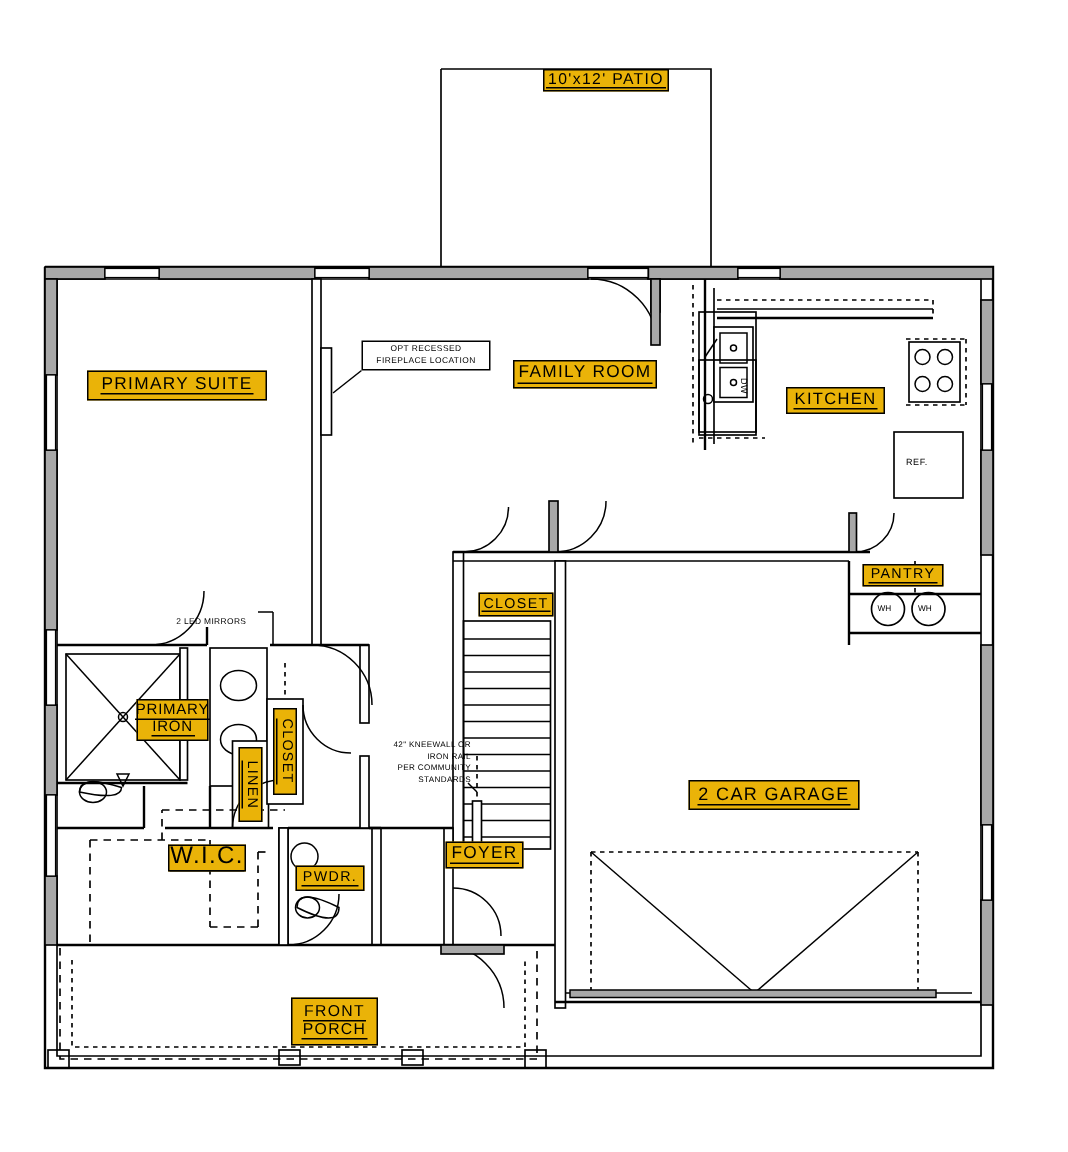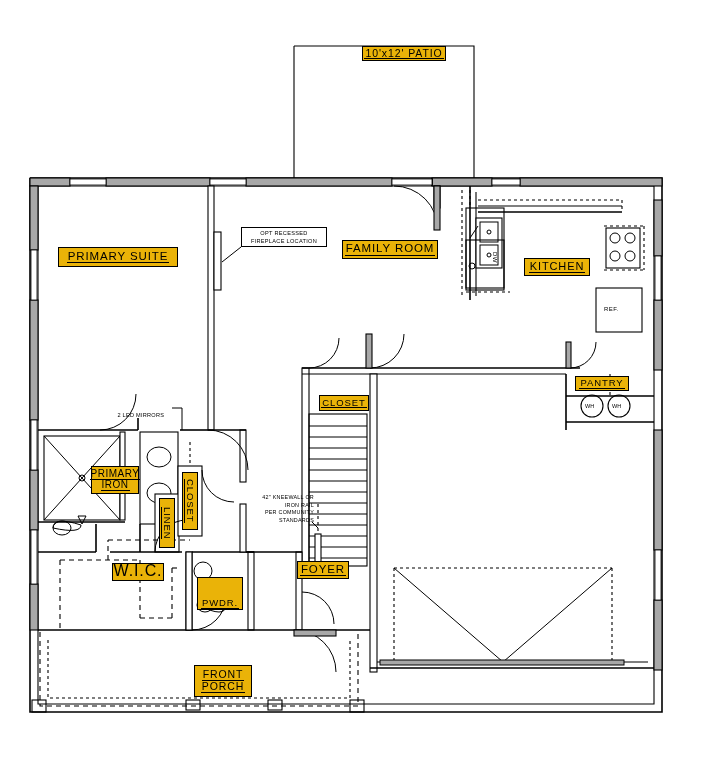--- a/index.html
+++ b/index.html
@@ -332,40 +332,43 @@
 </div>
 
 <div class="lbl t-kitchen" style="left:524px;top:258px;width:66px;height:18px;text-align:right;">
   <span>KITCHEN</span>
 </div>
 
 <div class="lbl t-pantry" style="left:575px;top:376px;width:54px;height:15px;">
   <span>PANTRY</span>
 </div>
 
+<div class="lbl t-garage" style="left:459px;top:520px;width:114px;height:20px;">
+  <span>2 CAR GARAGE</span>
+</div>
 
 <div class="lbl t-foyer" style="left:264px;top:561px;width:52px;height:18px;margin-left:33px;">
   <span>FOYER</span>
 </div>
 
 <div class="lbl t-closet" style="left:319px;top:395px;width:50px;height:16px;">
   <span>CLOSET</span>
 </div>
 
 <div class="lbl t-bath" style="left:91px;top:466px;width:48px;height:28px;">
 
   <span>PRIMARY</span>
   <span>IRON</span>
 </div>
 
 <div class="lbl t-wic" style="left:112px;top:563px;width:52px;height:18px;">
   <span>W.I.C.</span>
 </div>
 
-<div class="lbl t-pwdr" style="left:197px;top:577px;width:46px;height:33px;justify-content:flex-end;">
+<div class="lbl t-pwdr" style="left:197px;top:577px;width:46px;height:17px;">
   <span>PWDR.</span>
 </div>
 
 <div class="lbl t-porch" style="left:194px;top:665px;width:58px;height:32px;">
 
   <span>FRONT</span>
   <span>PORCH</span>
 </div>
 
 <div class="lbl t-closet vert" style="left:159px;top:498px;width:16px;height:50px;">

